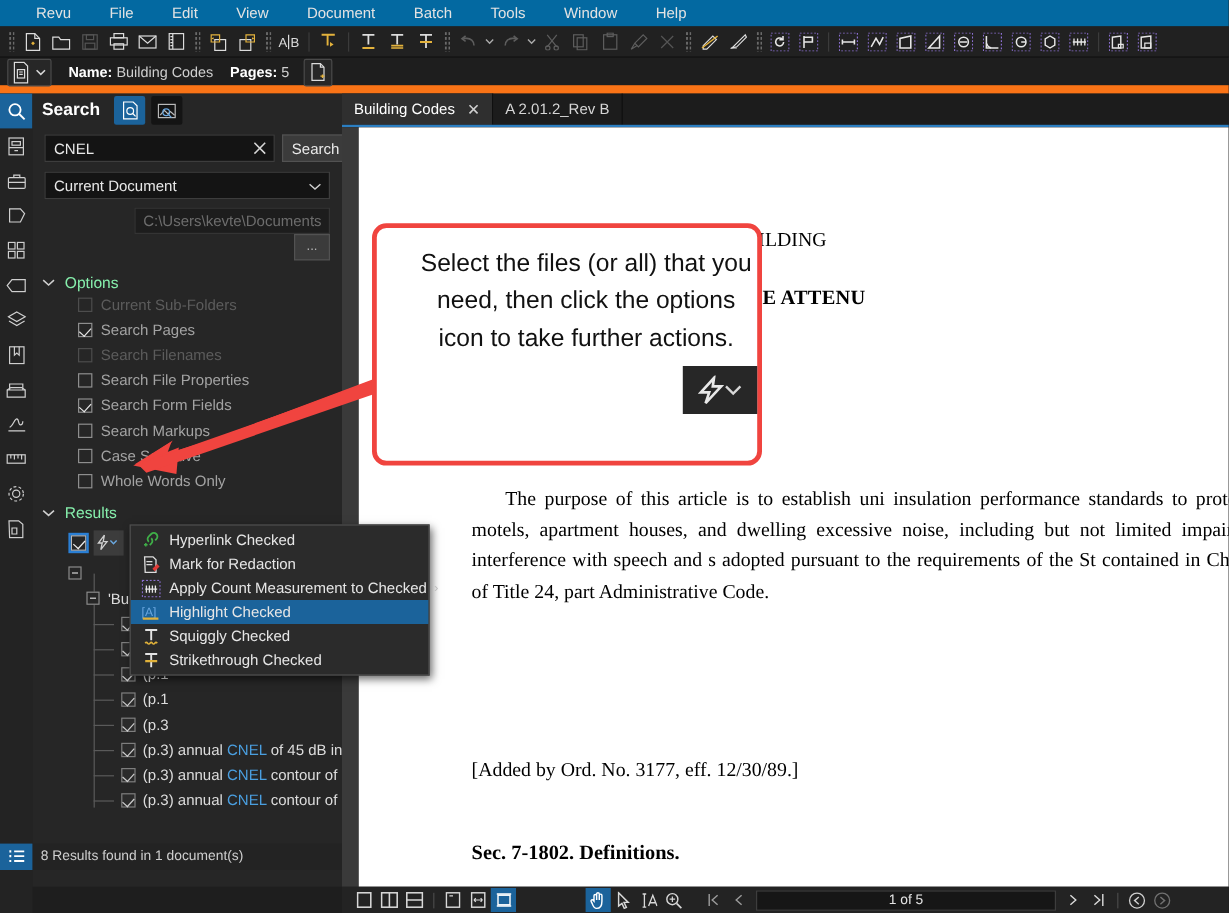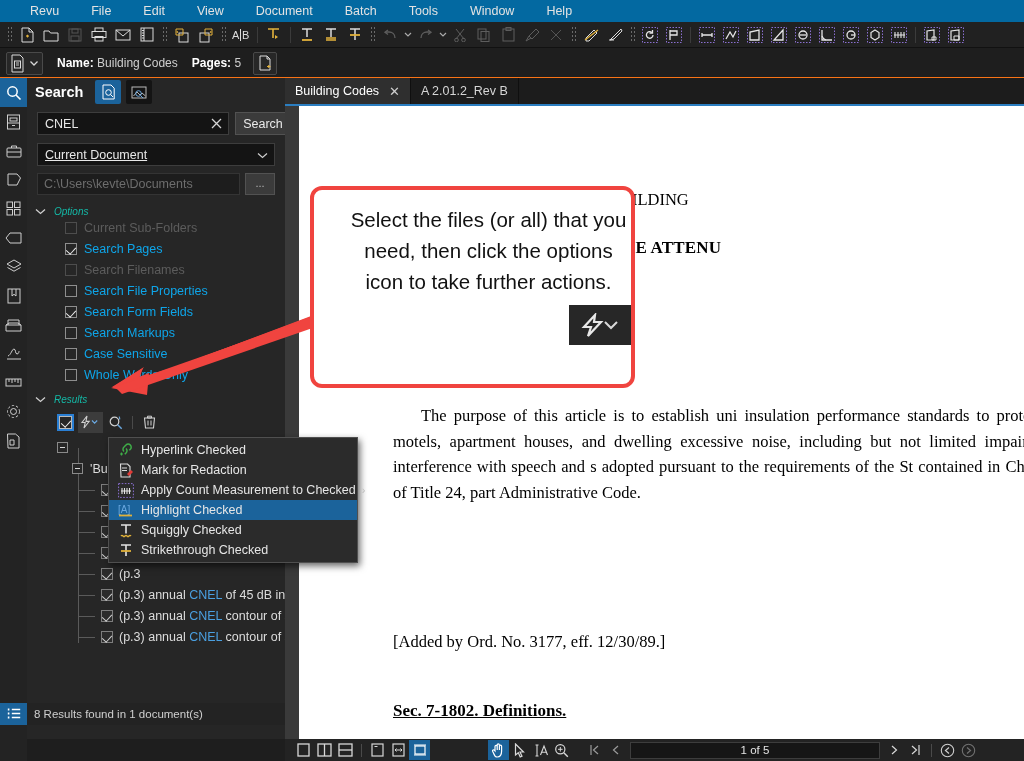--- a/index.html
+++ b/index.html
@@ -40,21 +40,21 @@
     flex: 0 0 auto; border-radius: 2px; cursor: default;
   }
   .tbtn svg { display: block; }
   .tbtn.dim { opacity: .42; }
   .tb-caret { width: 11px; height: 22px; display:flex; align-items:center; justify-content:center; flex:0 0 auto; }
 
   
   .filebar {
     position: absolute; top: 49px; left: 0; width: 1024px; height: 29px;
     background: #1e1e1e; display: flex; align-items: center; padding-left: 6px;
-    border-bottom: 1px solid #f97316;
+    border-bottom: 7px solid #f97316;
   }
   .fb-profile {
     display: flex; align-items: center; height: 23px;
     border: 1px solid #4a4a4a; border-radius: 2px; padding: 0 2px; background:#272727;
   }
   .fb-label { color: #cfcfcf; font-size: 12px; margin-left: 14px; white-space: nowrap;}
   .fb-label b { color:#fff; font-weight: bold; }
   .fb-addbtn {
     width: 24px; height: 23px; border: 1px solid #4a4a4a; border-radius:2px;
     display:flex; align-items:center; justify-content:center; margin-left: 12px; background:#272727;
@@ -97,50 +97,50 @@
     display: flex; align-items: center; justify-content: center;
   }
   .sbtn {
     height: 23px; min-width: 56px; background: #3b3b3b; border: 1px solid #525252;
     color: #eaeaea; font-size: 12.5px; margin-left: 6px; cursor: default;
     font-family: "Liberation Sans", sans-serif;
   }
   .sselect {
     margin: 8px 10px 0 10px; height: 23px; background: #141414; border: 1px solid #3d3d3d;
     color: #e8e8e8; font-size: 12.5px; display: flex; align-items: center;
-    padding: 0 6px 0 7px; justify-content: space-between; text-decoration: underline;
+    padding: 0 6px 0 7px; justify-content: space-between;
   }
   .spath {
-    margin: 7px 10px 0 10px; display: flex; align-items: flex-end;
+    margin: 7px 10px 0 10px; display: flex; align-items: flex-end; flex-direction: column;
   }
   .spath-in {
     flex: 1 1 auto; height: 22px; background: #1d1d1d; border: 1px solid #343434;
     color: #6d6d6d; font-size: 12.5px; padding: 0 6px; line-height: 20px;
     overflow: hidden; white-space: nowrap;
   }
   .spath-btn {
     width: 30px; height: 22px; background: #3b3b3b; border: 1px solid #525252;
     margin-left: 5px; color: #b5b5b5; font-size: 11px; text-align: center; line-height: 18px;
   }
 
   .sec-head {
     display: flex; align-items: center; padding-left: 8px; margin-top: 11px;
-    color: #14b8a6; font-size: 10px; font-style: italic;
+    color: #86efac; font-size: 13px;
   }
   .sec-head .chev { margin-right: 8px; display:flex; }
   .cbrow { display: flex; align-items: center; padding-left: 38px; height: 21px; }
   .cbrow .cb {
     width: 12px; height: 12px; border: 1px solid #8e8e8e; background: #262626;
     position: relative; flex: 0 0 auto; margin-right: 7px;
   }
   .cbrow .cb.checked::after {
     content: ""; position: absolute; left: 2px; top: 1px; width: 5px; height: 8px;
     border: solid #e8e8e8; border-width: 0 1.6px 1.6px 0; transform: rotate(42deg);
   }
-  .cbrow .lbl { color: #0ea5e9; font-size: 12.5px; white-space: nowrap; }
+  .cbrow .lbl { color: #a3a3a3; font-size: 12.5px; white-space: nowrap; }
   .cbrow.disabled .cb { border-color: #4d4d4d; }
   .cbrow.disabled .lbl { color: #5c5c5c; }
 
   
   .res-tools {
     display: flex; align-items: center; height: 22px; margin-top: 6px; padding-left: 32px;
   }
   .rt-cb {
     width: 13px; height: 13px; border: 1px solid #b9b9b9; background: #262626;
     position: relative; margin-right: 6px; outline: 2px solid #2a7fd4; outline-offset: 0px;
@@ -231,21 +231,21 @@
   .doc-head .sec { position: absolute; left: 94px; }
   .doc-head .ttl { position: absolute; left: 310px; }
   .doc-article {
     position: absolute; top: 132px; left: 185px; font-size: 17px; font-weight: bold;
     letter-spacing: .2px; white-space: nowrap;
   }
   .doc-sec1 { position: absolute; top: 245px; left: 94px; font-size: 17px; font-weight: bold; white-space: nowrap;}
   .doc-p1 { position: absolute; top: 297px; left: 94px; width: 700px; font-size: 16.5px; line-height: 25.5px; text-align: justify; }
   .doc-p1 .ind { display:inline-block; width: 28px; }
   .doc-added { position: absolute; top: 526px; left: 94px; font-size: 16.5px; white-space: nowrap; font-family: Liberation Serif, serif;}
-  .doc-sec2 { position: absolute; top: 595px; left: 94px; font-size: 17px; font-weight: bold; white-space: nowrap; text-decoration: underline;}
+  .doc-sec2 { position: absolute; top: 595px; left: 94px; font-size: 17px; font-weight: bold; white-space: nowrap;}
 
   
   .statusR {
     position: absolute; left: 285px; top: 739px; width: 739px; height: 22px;
     background: #232323; display: flex; align-items: center; padding-left: 8px;
   }
   .sb-btn { width: 21px; height: 20px; display:flex; align-items:center; justify-content:center; flex:0 0 auto; }
   .sb-btn.active { background: #1b639b; }
   .sb-sep { width:1px; height:13px; background:#4a4a4a; margin: 0 5px; flex:0 0 auto;}
   .pagebox {

